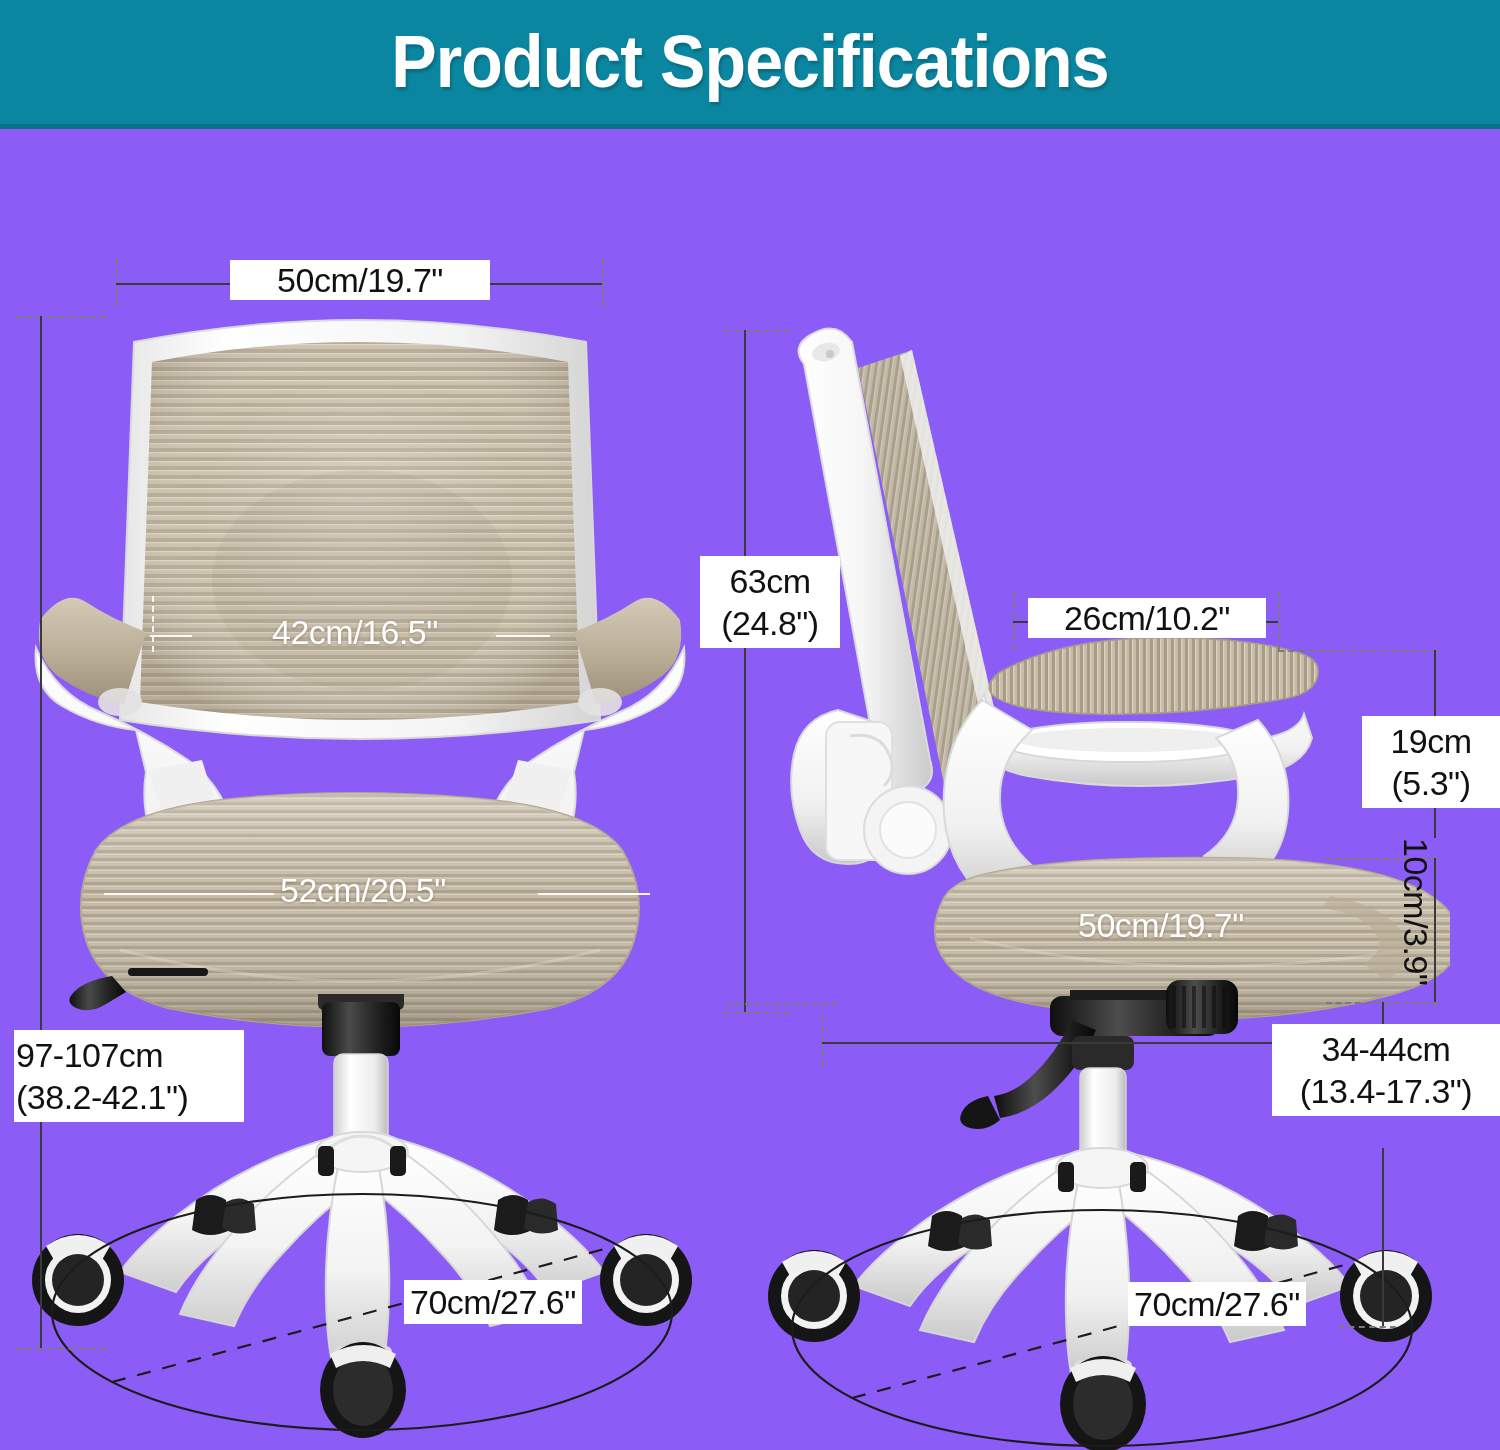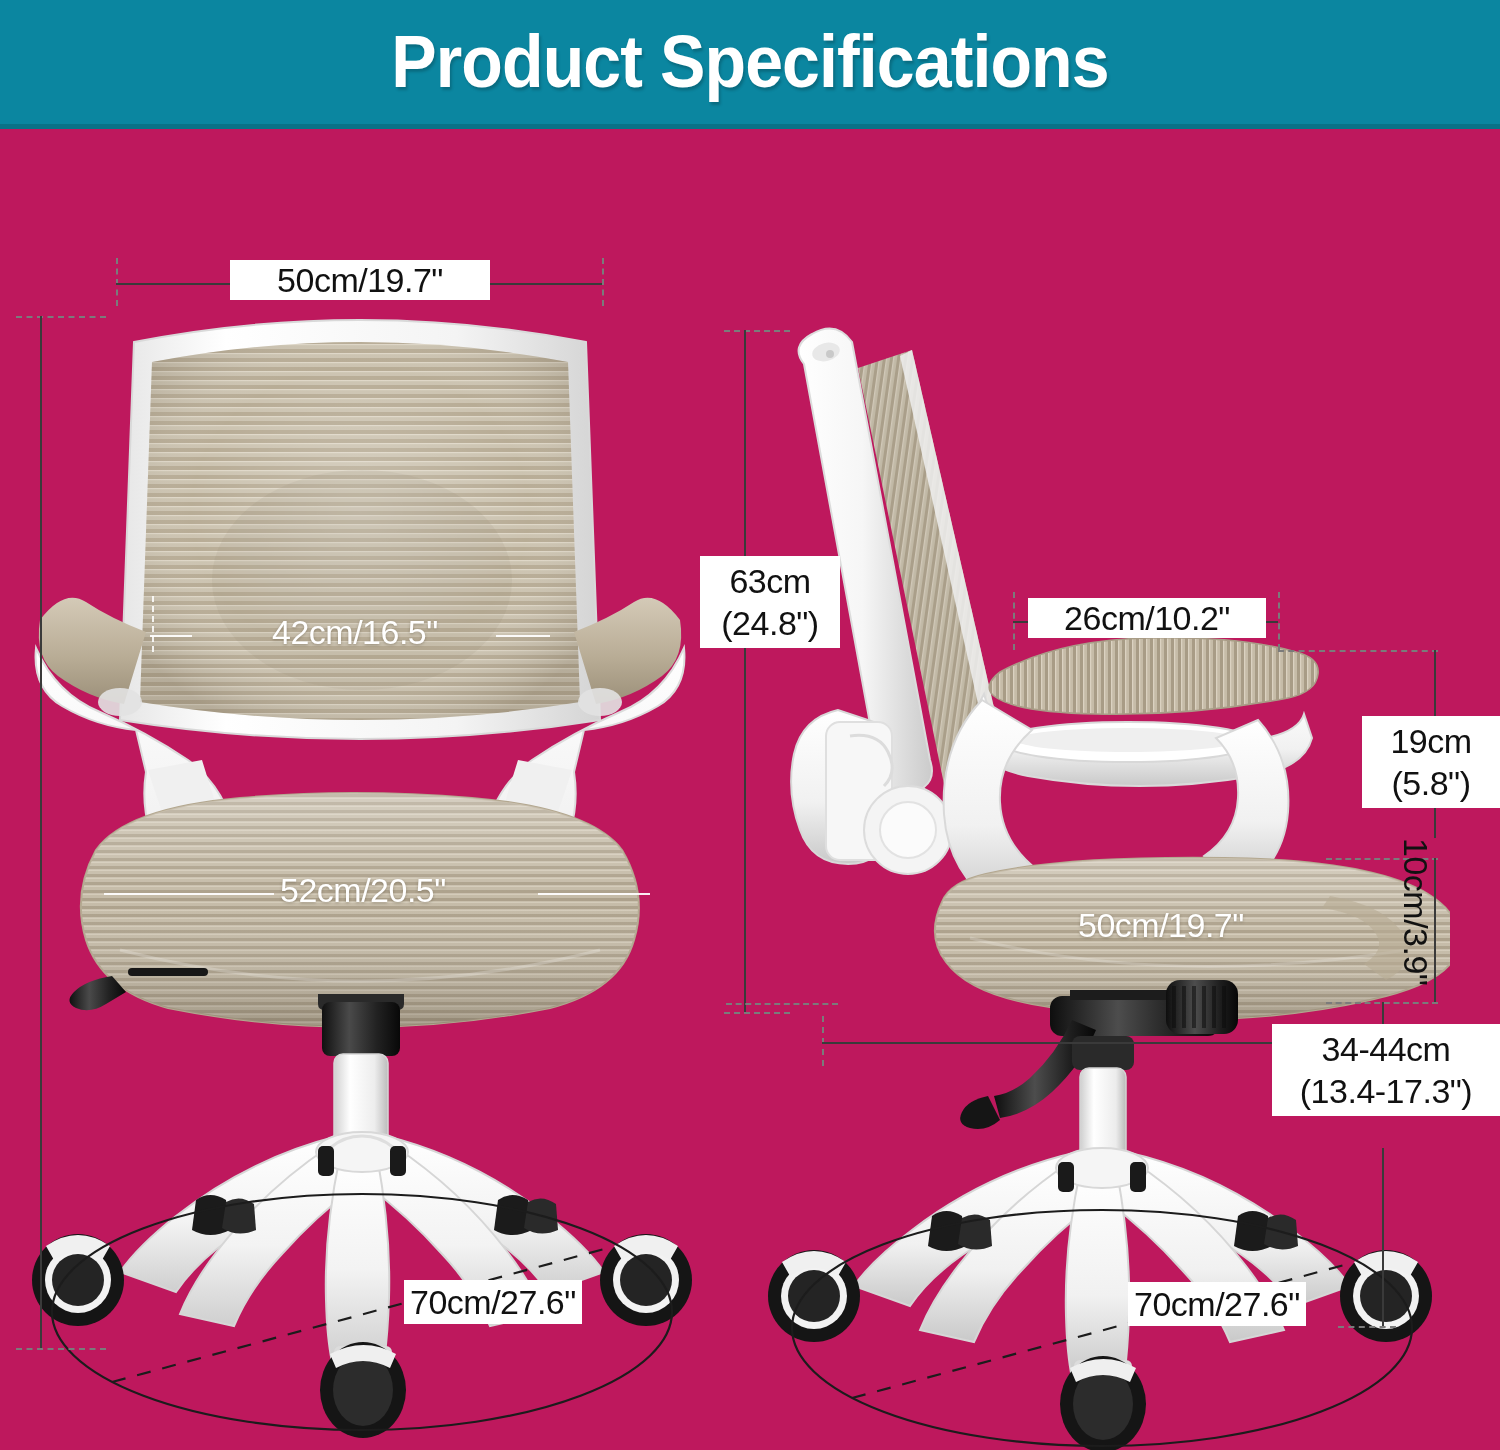--- a/index.html
+++ b/index.html
@@ -6,21 +6,21 @@
   * { box-sizing: border-box; }
   html, body {
     margin: 0; padding: 0;
     background: #ffffff;
     font-family: "Liberation Sans", sans-serif;
   }
   #page {
     position: relative;
     width: 1500px;
     height: 1450px;
-    background: #be185d;
+    background: #8b5cf6;
     overflow: hidden;
   }
 
   
   #header-banner {
     position: absolute;
     left: 0; top: 0;
     width: 1500px; height: 124px;
     background: #0b86a0;
   }
@@ -429,20 +429,22 @@
   </svg>
 
   <div class="extline-v" style="left:116px; top:258px; height:48px;"></div>
   <div class="extline-v" style="left:602px; top:258px; height:48px;"></div>
   <div class="dimline-h" style="left:116px; top:283px; width:486px;"></div>
   <div class="dimlabel center" style="left:230px; top:260px; width:260px; padding:0 8px;">50cm/19.7"</div>
 
   <div class="extline-h" style="left:16px; top:316px; width:90px;"></div>
   <div class="extline-h" style="left:16px; top:1348px; width:90px;"></div>
   <div class="dimline-v" style="left:40px; top:316px; height:1032px;"></div>
+  <div class="dimlabel two-line" style="left:14px; top:1030px; width:230px; padding:4px 2px;">97-107cm
+(38.2-42.1")</div>
 
   <div class="overlay-rule" style="left:150px; top:635px; width:42px;"></div>
   <div class="overlay-label" style="left:272px; top:613px;">42cm/16.5"</div>
   <div class="overlay-rule" style="left:496px; top:635px; width:54px;"></div>
   <div class="extline-v" style="left:152px; top:596px; height:56px; border-left-color:rgba(255,255,255,0.85);"></div>
 
   <div class="overlay-rule" style="left:104px; top:893px; width:170px;"></div>
   <div class="overlay-label" style="left:280px; top:871px;">52cm/20.5"</div>
   <div class="overlay-rule" style="left:538px; top:893px; width:112px;"></div>
 
@@ -455,21 +457,21 @@
 (24.8")</div>
 
   <div class="extline-v" style="left:1013px; top:592px; height:58px;"></div>
   <div class="extline-v" style="left:1278px; top:592px; height:58px;"></div>
   <div class="dimline-h" style="left:1013px; top:621px; width:265px;"></div>
   <div class="dimlabel center" style="left:1028px; top:598px; width:238px; padding:0 6px;">26cm/10.2"</div>
 
   <div class="extline-h" style="left:1278px; top:650px; width:160px;"></div>
   <div class="dimline-v" style="left:1434px; top:650px; height:188px;"></div>
   <div class="dimlabel two-line center" style="left:1362px; top:716px; width:138px; padding:4px 2px;">19cm
-(5.8")</div>
+(5.3")</div>
 
   <div class="extline-h" style="left:1326px; top:858px; width:112px;"></div>
   <div class="extline-h" style="left:1326px; top:1002px; width:112px;"></div>
   <div class="dimline-v" style="left:1434px; top:858px; height:144px;"></div>
   <div class="dimlabel" style="left:1398px; top:838px; width:40px; height:190px; padding:0;
        writing-mode:vertical-rl; text-orientation:mixed; line-height:44px; background:transparent;">10cm/3.9"</div>
 
   <div class="overlay-label" style="left:1078px; top:906px;">50cm/19.7"</div>
 
   <div class="extline-h" style="left:726px; top:1003px; width:112px;"></div>

